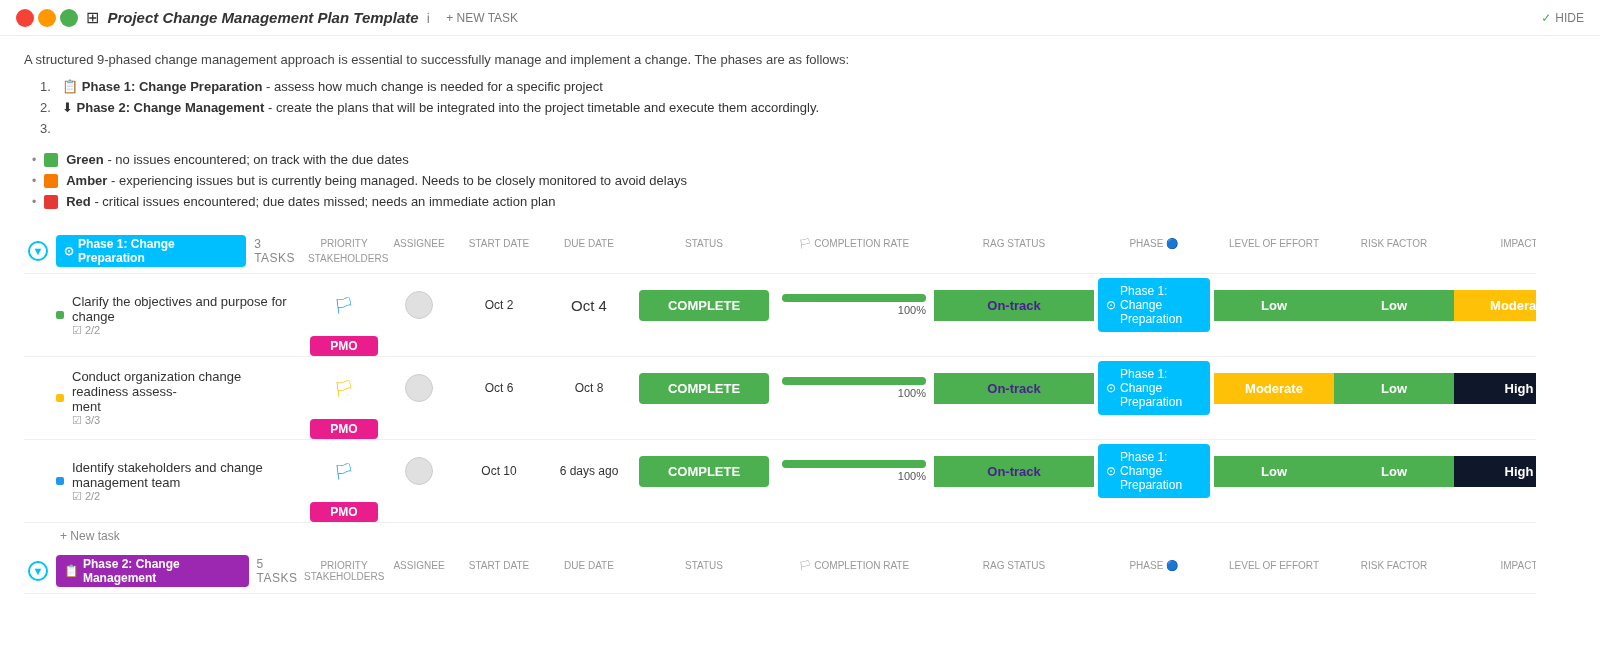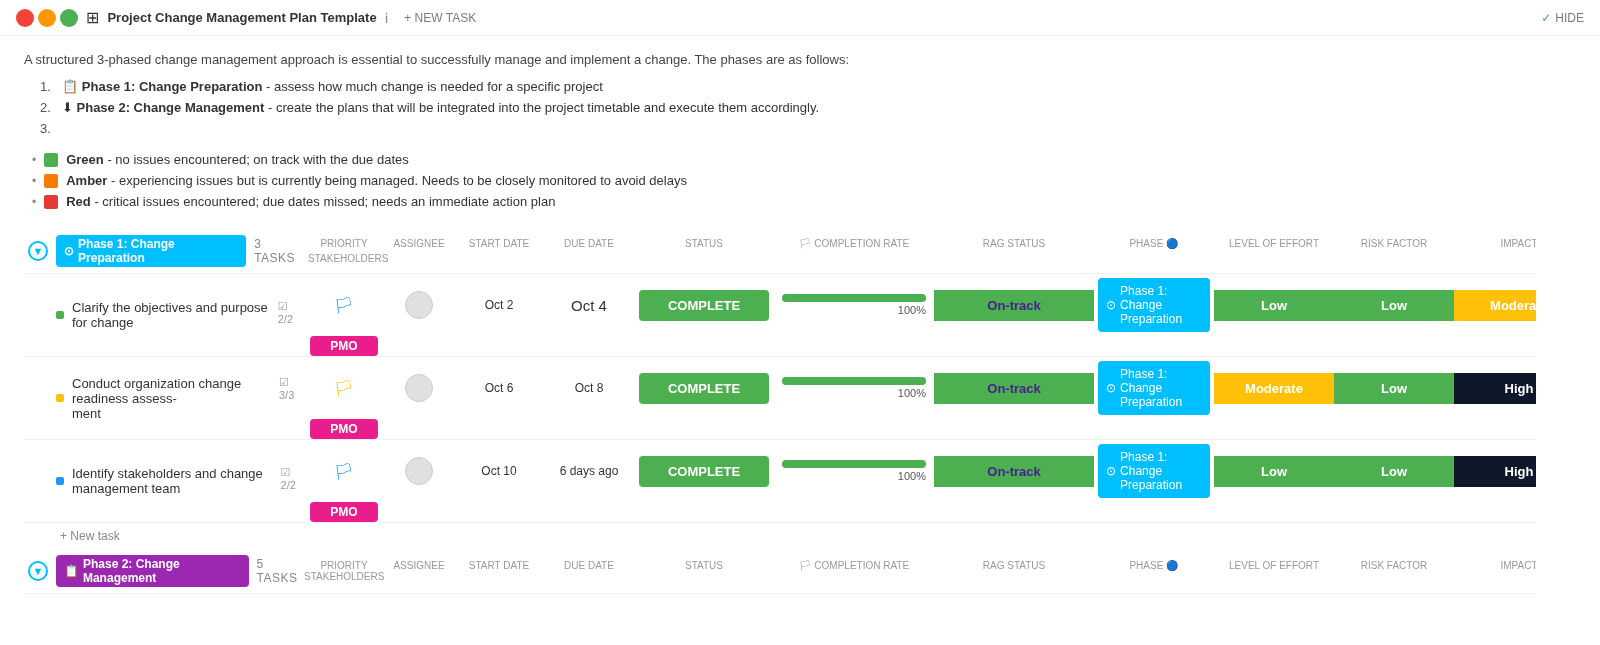--- a/index.html
+++ b/index.html
@@ -1,19 +1,19 @@
 <!DOCTYPE html>
 <html><head>
   <meta charset="utf-8">
   <style>
     * { box-sizing: border-box; margin: 0; padding: 0; }
     body { font-family: -apple-system, BlinkMacSystemFont, 'Segoe UI', Arial, sans-serif; font-size: 13px; color: #333; background: #fff; overflow-x: auto; }
 
     .top-bar { display: flex; align-items: center; padding: 8px 16px; border-bottom: 1px solid #eee; gap: 8px; position: relative; }
-    .top-bar-title { font-size: 13px; font-weight: 600; }
+    .top-bar-title { font-size: 15px; font-weight: 600; font-style: italic; }
     .top-bar-icons { display: flex; gap: 4px; align-items: center; }
     .icon-circle { width: 18px; height: 18px; border-radius: 50%; display: inline-flex; align-items: center; justify-content: center; font-size: 10px; }
     .new-task-btn { font-size: 12px; color: #7b7b7b; cursor: pointer; margin-left: 8px; }
     .hide-btn { position: absolute; right: 16px; font-size: 12px; color: #7b7b7b; cursor: pointer; display: flex; align-items: center; gap: 4px; }
 
     .doc-body { padding: 16px 24px; max-width: 1560px; }
     .intro-text { font-size: 13px; color: #444; margin-bottom: 12px; }
     .phase-list { list-style: none; padding-left: 16px; margin-bottom: 16px; }
     .phase-list li { margin-bottom: 6px; font-size: 13px; display: flex; align-items: flex-start; gap: 6px; }
     .phase-list li span.num { color: #555; min-width: 16px; }
@@ -55,21 +55,21 @@
     
     .pmo-badge { background: #e91e8c; color: #fff; border-radius: 4px; padding: 3px 20px; font-size: 12px; font-weight: 600; display: inline-block; }
 
     
     .avatar { width: 28px; height: 28px; border-radius: 50%; background: #e0e0e0; border: 1px solid #ccc; }
 
     .new-task-link { font-size: 12px; color: #888; padding: 6px 0 6px 36px; cursor: pointer; display: block; }
 
     .table-wrap { overflow-x: auto; }
 
-    .task-name-col { display: flex; flex-direction: row; }
+    .task-name-col { display: flex; flex-direction: column; }
   </style>
 </head>
 <body>
 
 <div class="top-bar">
   <div class="top-bar-icons">
     <div class="icon-circle" style="background:#f44336;"></div>
     <div class="icon-circle" style="background:#ff9800;"></div>
     <div class="icon-circle" style="background:#4caf50;"></div>
   </div>
@@ -77,21 +77,21 @@
   <span class="top-bar-title">Project Change Management Plan Template</span>
   <span style="font-size:14px; color:#888; cursor:pointer;">ℹ</span>
   <span class="new-task-btn">+ NEW TASK</span>
   <div class="hide-btn">
     <span style="color:#4caf50;">✓</span>
     <span>HIDE</span>
   </div>
 </div>
 
 <div class="doc-body">
-  <p class="intro-text">A structured 3-phased change management approach is essential to successfully manage and implement a change. The phases are as follows:</p>
+  <p class="intro-text">A structured 9-phased change management approach is essential to successfully manage and implement a change. The phases are as follows:</p>
 
   <ol class="phase-list">
     <li>
       <span class="num">1.</span>
       <span>📋 <strong>Phase 1: Change Preparation</strong> - assess how much change is needed for a specific project</span>
     </li>
     <li>
       <span class="num">2.</span>
       <span>⬇ <strong>Phase 2: Change Management</strong> - create the plans that will be integrated into the project timetable and execute them accordingly.</span>
     </li>

